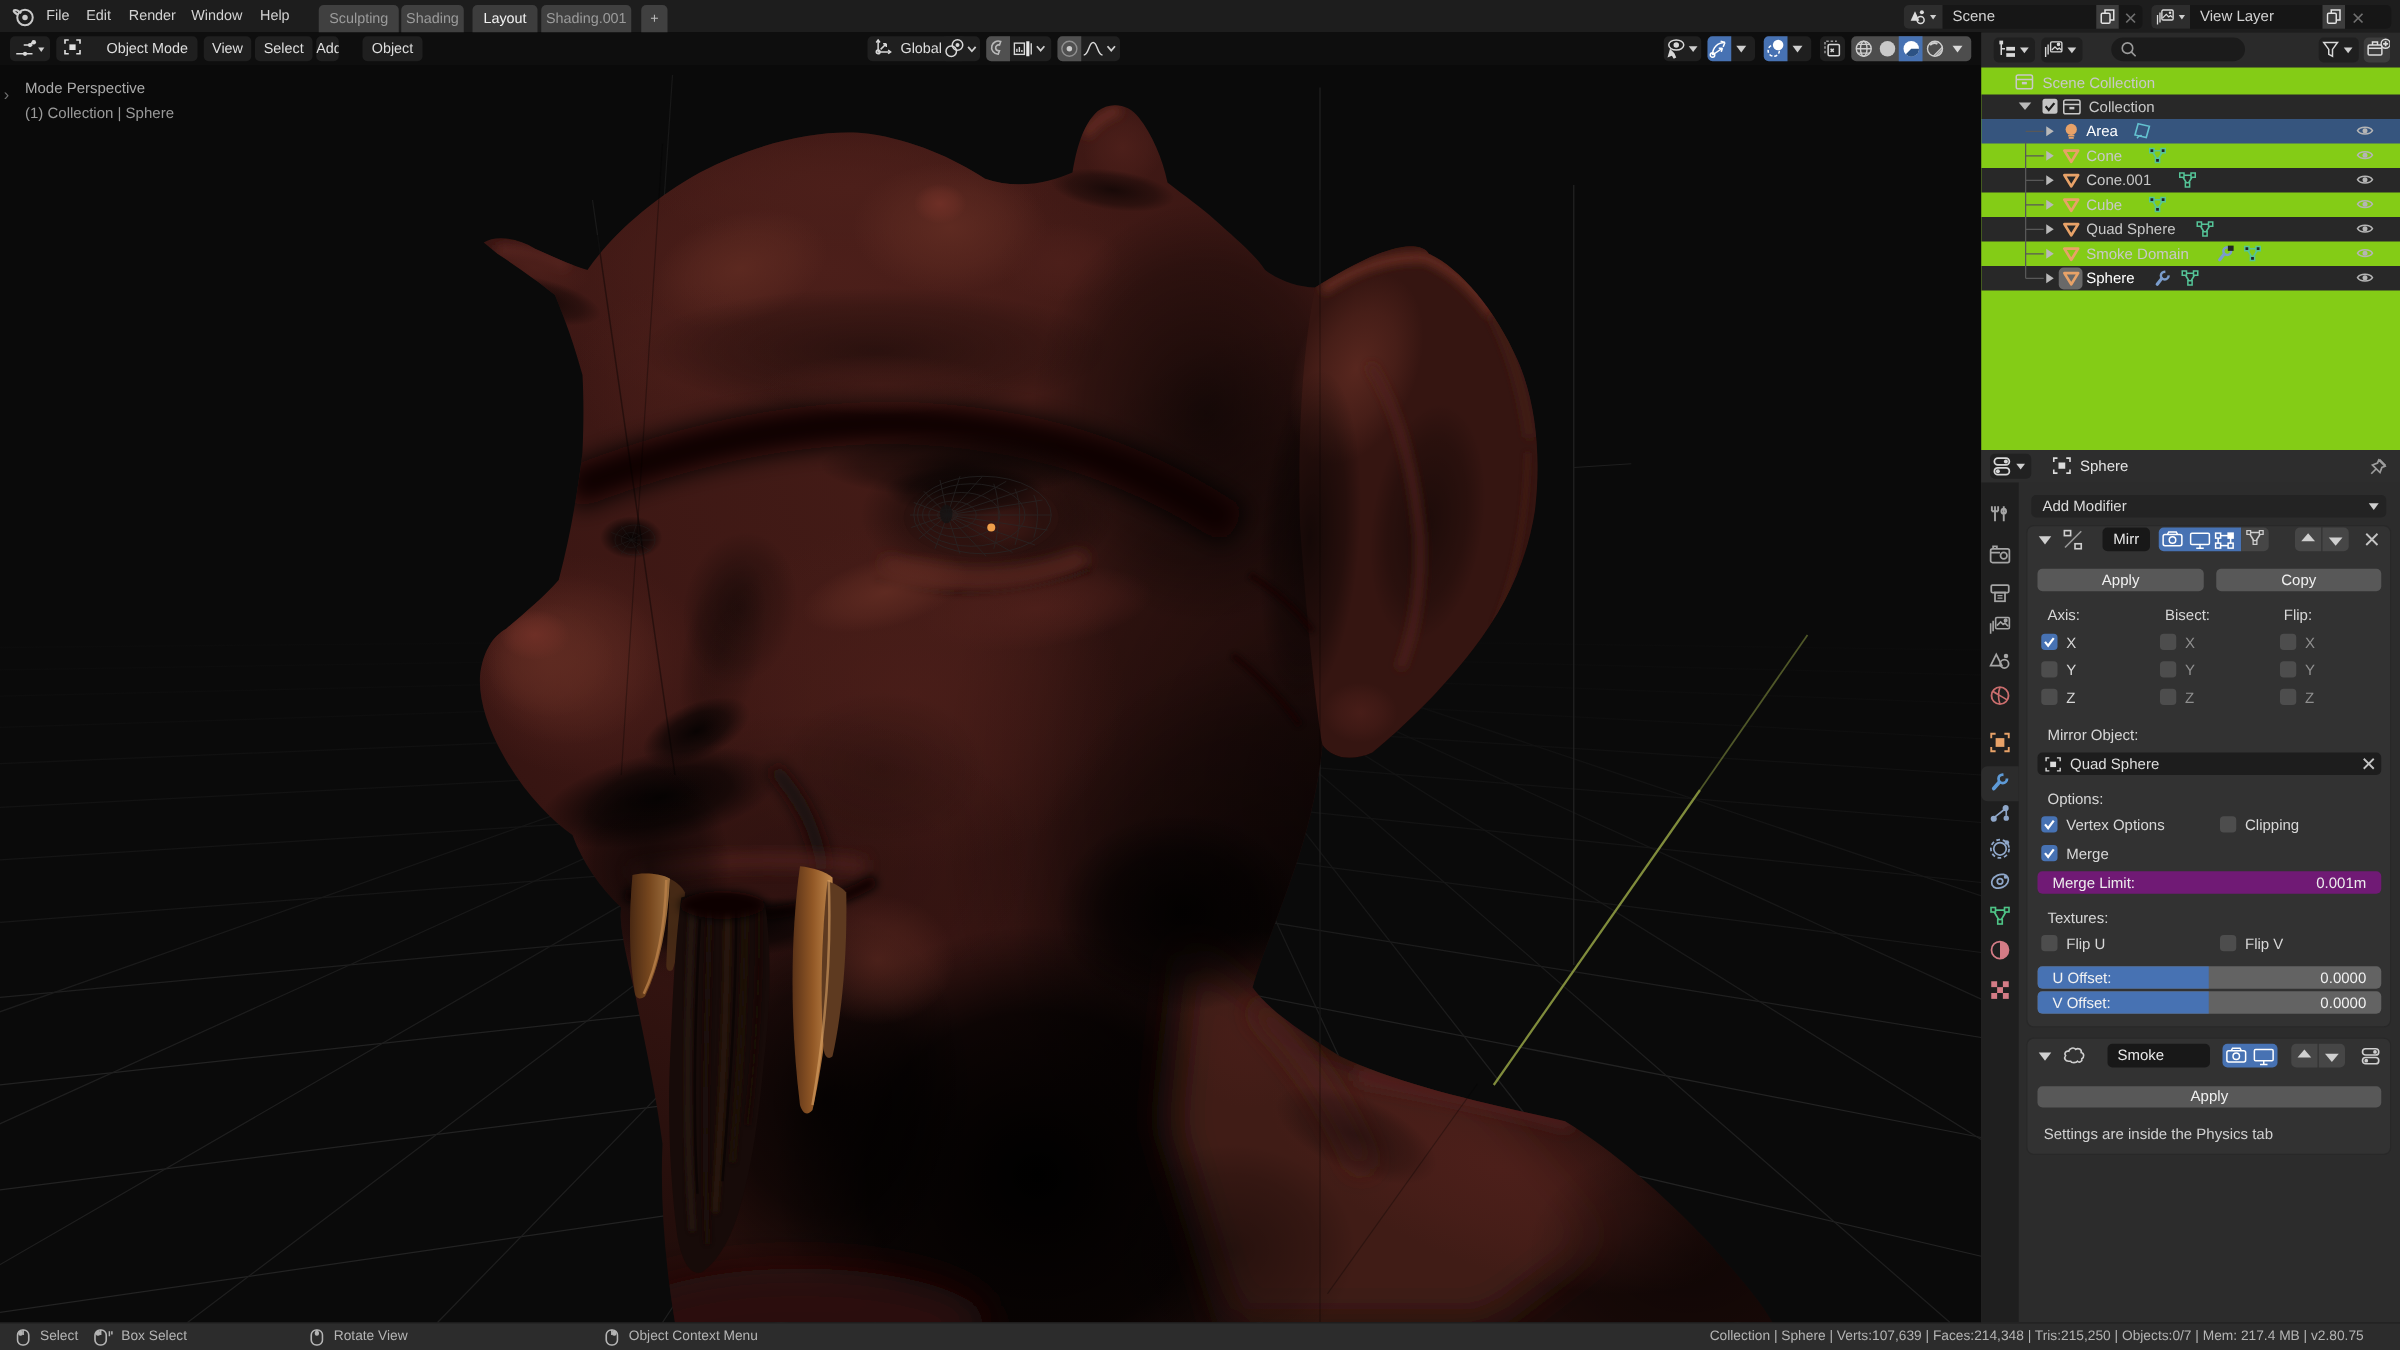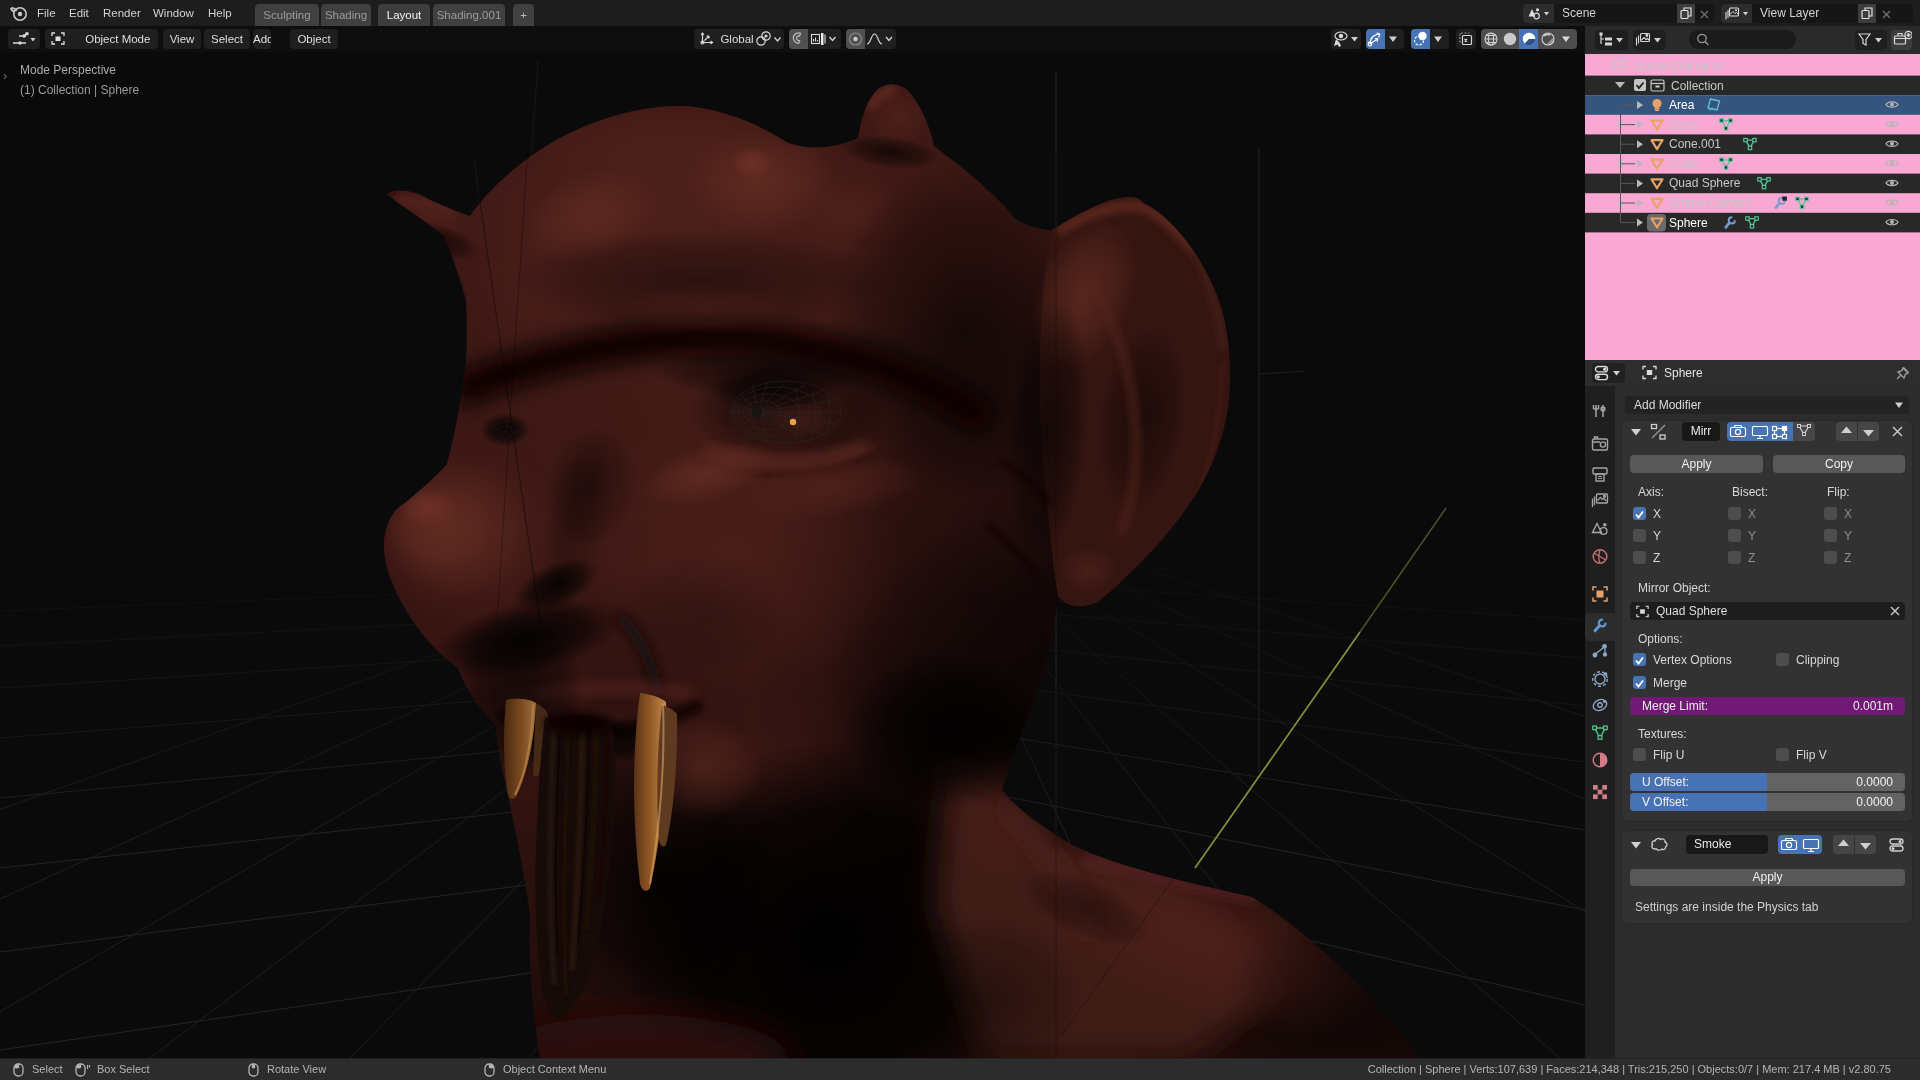--- a/index.html
+++ b/index.html
@@ -587,21 +587,21 @@
         <g stroke="#dcdcdc" fill="none" stroke-width="1.2">
           <rect x="3.5" y="6" width="11" height="8" rx="1"></rect>
           <path d="M3.5 8.5 L14.5 8.5 M7 6 L7 3.5 L11 3.5 L11 6"></path>
           <path d="M15.5 5 L19.5 5 M17.5 3 L17.5 7" stroke-width="1.4"></path>
         </g>
         <circle cx="17.5" cy="5" r="3.6" fill="none" stroke="#dcdcdc" stroke-width="1.1"></circle>
       </svg>
     </div>
   </div>
 
-  <div class="abs" id="outbody" style="left:0;top:28px;width:335px;height:306px;background:#f9a8d4">
+  <div class="abs" id="outbody" style="left:0;top:28px;width:335px;height:306px;background:#84cc16">
     <svg width="335" height="306" viewBox="0 0 335 306">
       <g font-size="12" fill="#c8c8c8">
 
         <rect x="0" y="21.6" width="335" height="19.6" fill="#282828"></rect>
         <rect x="0" y="41.2" width="335" height="19.6" fill="#36557e"></rect>
         <rect x="0" y="80.4" width="335" height="19.6" fill="#282828"></rect>
         <rect x="0" y="119.6" width="335" height="19.6" fill="#282828"></rect>
         <rect x="0" y="158.8" width="335" height="19.6" fill="#282828"></rect>
 
         <g stroke="#585858" stroke-width="1">

